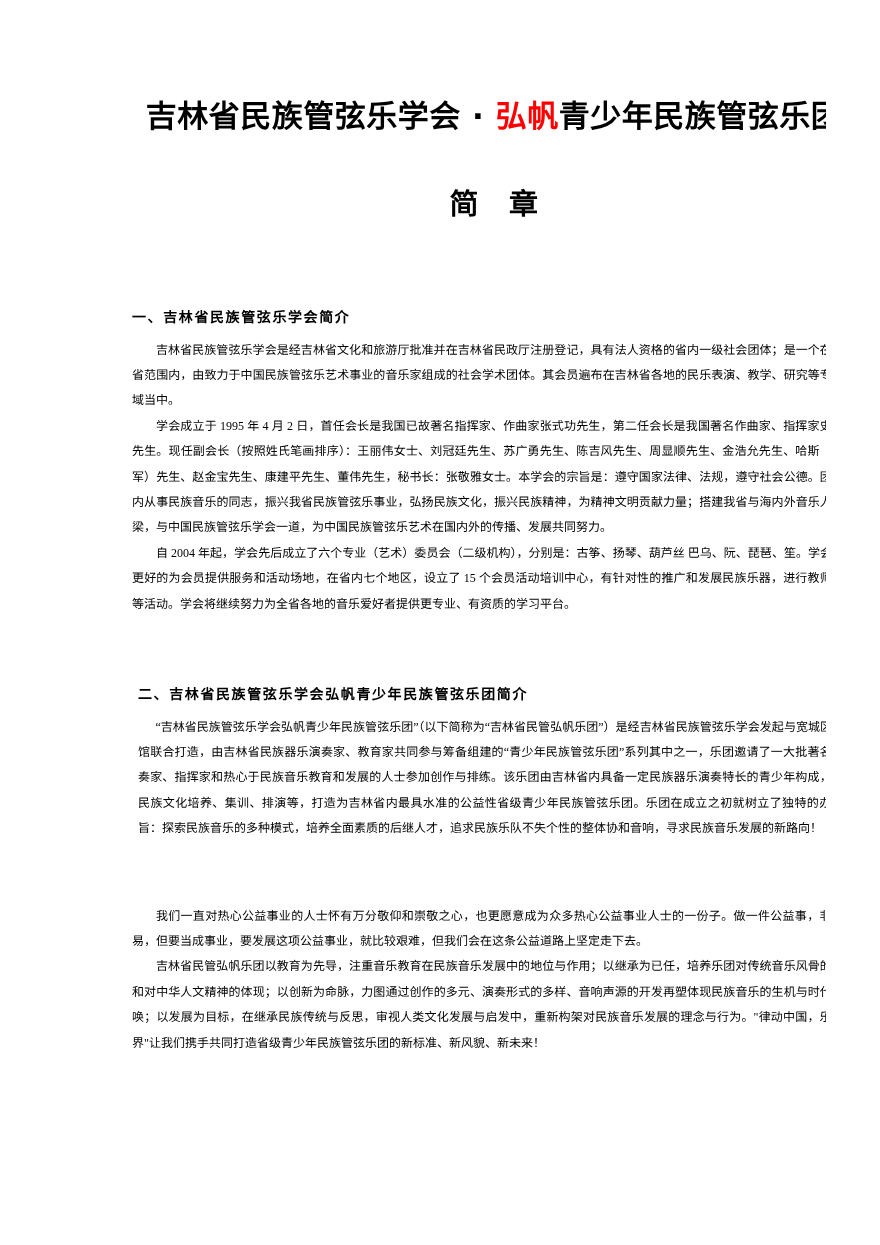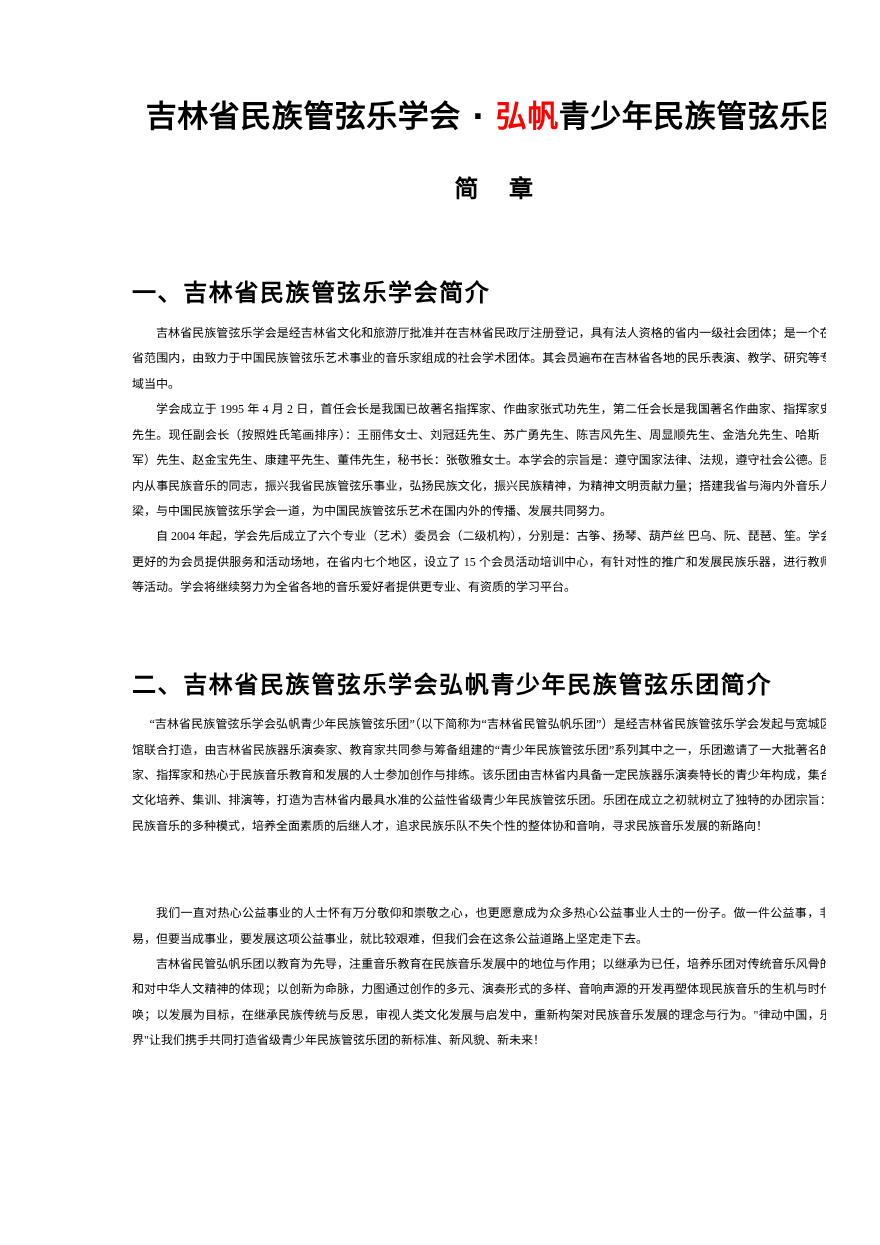--- a/index.html
+++ b/index.html
@@ -41,43 +41,43 @@
     line-height: 1.3;
     letter-spacing: 0.5px;
     white-space: nowrap;
     margin: 0;
   }
   .doc-title .accent {
     color: #ff0000;
   }
   .doc-subtitle {
     font-family: "DejaVu Sans", "Liberation Sans", sans-serif;
-    font-size: 24px;
+    font-size: 29px;
     font-weight: 700;
     line-height: 1.3;
-    margin: 0;
+    margin: 12px;
     padding-top: 38px;
     letter-spacing: 0.5px;
   }
   .doc-subtitle .gap {
     display: inline-block;
     width: 30px;
   }
 
   
   .section {
     margin: 0;
   }
   .section-1 { padding-top: 72px; }
-  .section-2 { padding-top: 68px; }
+  .section-2 { padding-top: 68px; margin-left: 6px; }
   .section-3 { padding-top: 62px; }
 
   .section-heading {
     font-family: Liberation Serif, serif;
-    font-size: 24px;
+    font-size: 14px;
     font-weight: 700;
     line-height: 1.4;
     letter-spacing: 1.6px;
     margin: 0 0 10px 0;
     white-space: nowrap;
   }
 
   .para {
     font-family: Liberation Serif, serif;
     font-size: 12px;

